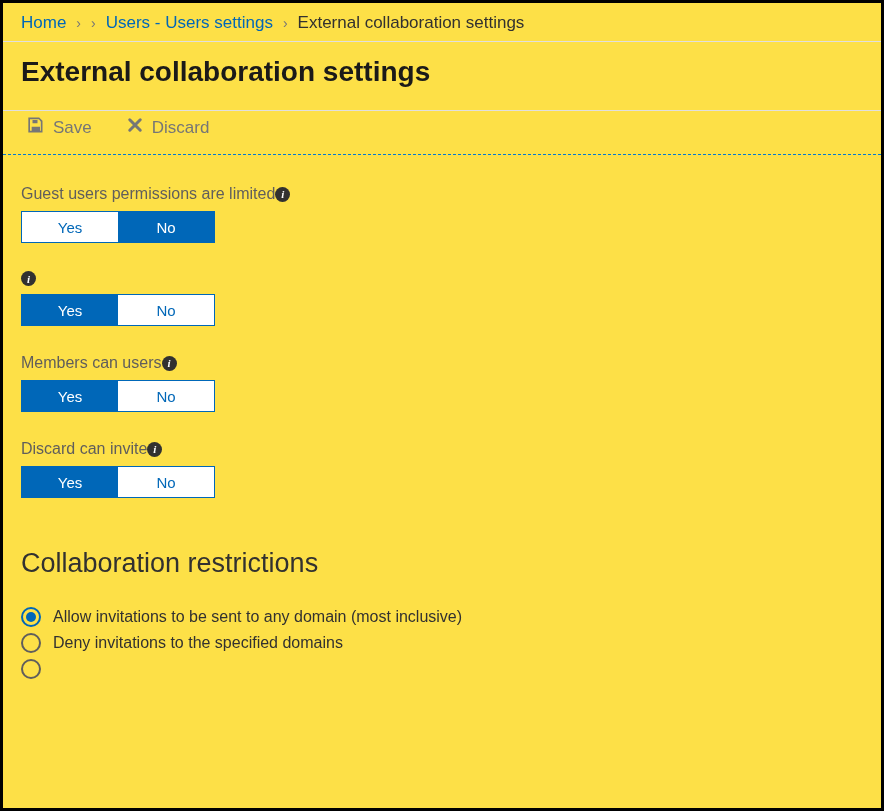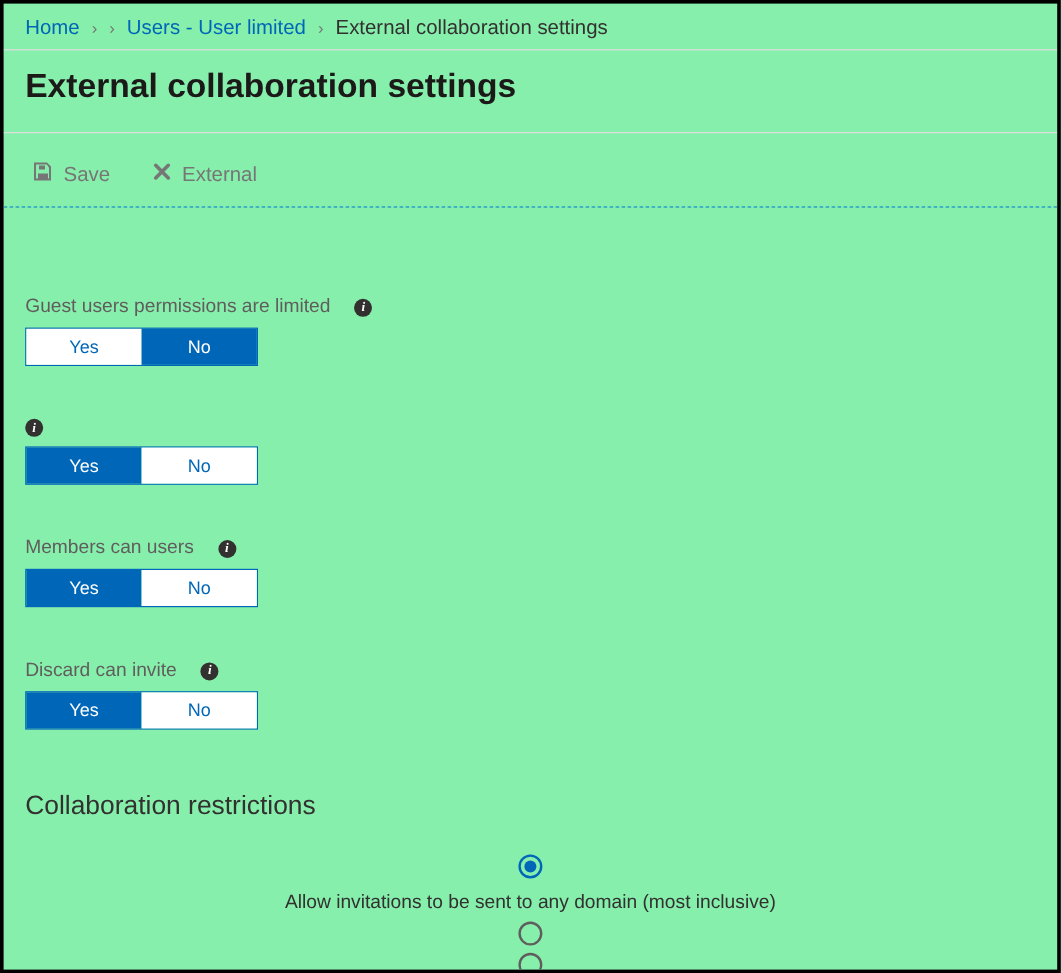--- a/index.html
+++ b/index.html
@@ -5,21 +5,21 @@
     * { box-sizing: border-box; margin: 0; padding: 0; }
     body {
       font-family: "Segoe UI", -apple-system, BlinkMacSystemFont, sans-serif;
       background: #fff;
       color: #323130;
     }
     .frame {
       width: 884px;
       height: 811px;
       border: 3px solid #000;
-      background: #86efac;
+      background: #fde047;
       position: relative;
       overflow: hidden;
     }
     .breadcrumb {
       display: flex;
       align-items: center;
       gap: 10px;
       padding: 10px 18px 8px;
       font-size: 17px;
       border-bottom: 1px solid #e1dfdd;
@@ -30,21 +30,21 @@
     .page-title {
       font-size: 28px;
       font-weight: 600;
       padding: 14px 18px 22px;
       color: #1b1a19;
     }
     .toolbar {
       display: flex;
       align-items: center;
       gap: 26px;
-      padding: 20px 18px 12px;
+      padding: 2px 18px 12px;
       border-top: 1px solid #e1dfdd;
       border-bottom: 1px dashed #0078d4;
       color: #767676;
     }
     .tool-btn {
       display: inline-flex;
       align-items: center;
       gap: 8px;
       background: none;
       border: none;
@@ -54,25 +54,24 @@
       cursor: pointer;
       padding: 2px 4px;
     }
     .tool-btn svg { width: 20px; height: 20px; fill: #767676; }
     .tool-btn.discard svg { width: 18px; height: 18px; stroke: #767676; }
     .content { padding: 30px 18px 18px; }
     .setting-row { margin-bottom: 28px; }
     .setting-label {
       display: flex;
       align-items: center;
-      gap: 20px;
+      gap: 0;
       font-size: 16px;
       color: #605e5c;
       margin-bottom: 8px;
-      margin-top: 44px;
     }
     .info-icon {
       display: inline-flex;
       width: 15px;
       height: 15px;
       border-radius: 50%;
       background: #323130;
       color: #fff;
       font-size: 11px;
       font-weight: 700;
@@ -97,35 +96,34 @@
       cursor: pointer;
       user-select: none;
       background: #fff;
       color: #0067b8;
     }
     .toggle-opt.selected {
       background: #0067b8;
       color: #fff;
     }
     .section-title {
-      font-size: 22px;
+      font-size: 27px;
       font-weight: 400;
       color: #323130;
       margin-top: 50px;
       margin-bottom: 28px;
     }
     .radio-row {
       display: flex;
       align-items: center;
       gap: 12px;
       margin-bottom: 6px;
       font-size: 16px;
       color: #323130;
       cursor: pointer;
-      flex-direction: column;
     }
     .radio-circle {
       width: 20px;
       height: 20px;
       border: 2px solid #605e5c;
       border-radius: 50%;
       display: flex;
       align-items: center;
       justify-content: center;
       flex-shrink: 0;
@@ -139,21 +137,21 @@
     }
   </style>
 </head>
 <body>
 
 <div class="frame">
   <nav class="breadcrumb">
     <a>Home</a>
     <span class="sep">›</span>
     <span class="sep">›</span>
-    <a>Users - User limited</a>
+    <a>Users - Users settings</a>
     <span class="sep">›</span>
     <span class="current">External collaboration settings</span>
   </nav>
 
   <h1 class="page-title">External collaboration settings</h1>
 
   <div class="toolbar">
     <button class="tool-btn">
       <span>
         <svg viewBox="0 0 24 24">
@@ -161,21 +159,21 @@
           </svg>
       </span>
       <span>Save</span>
     </button>
     <button class="tool-btn discard">
       <span>
         <svg viewBox="0 0 24 24" fill="none" stroke-width="4" stroke-linecap="round">
             <path d="M5 5l14 14M19 5L5 19"></path>
           </svg>
       </span>
-      <span>External</span>
+      <span>Discard</span>
     </button>
   </div>
 
   <div class="content">
 
     <div class="setting-row">
       <div class="setting-label">
         <span>Guest users permissions are limited</span>
         <span class="info-icon">i</span>
       </div>
@@ -220,19 +218,20 @@
     <h2 class="section-title">Collaboration restrictions</h2>
 
     <div class="radio-row">
       <span class="radio-circle selected">
           <span class="radio-dot"></span>
         </span>
       <span>Allow invitations to be sent to any domain (most inclusive)</span>
     </div>
     <div class="radio-row">
       <span class="radio-circle"></span>
+      <span>Deny invitations to the specified domains</span>
     </div>
     <div class="radio-row">
       <span class="radio-circle"></span>
     </div>
 
   </div>
 </div>
 
 </body></html>

